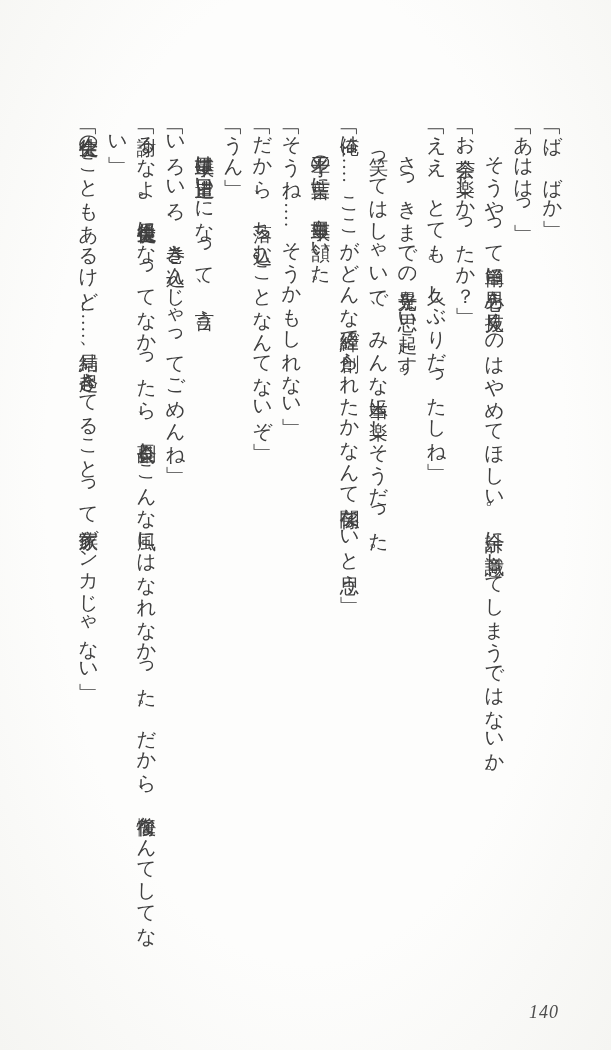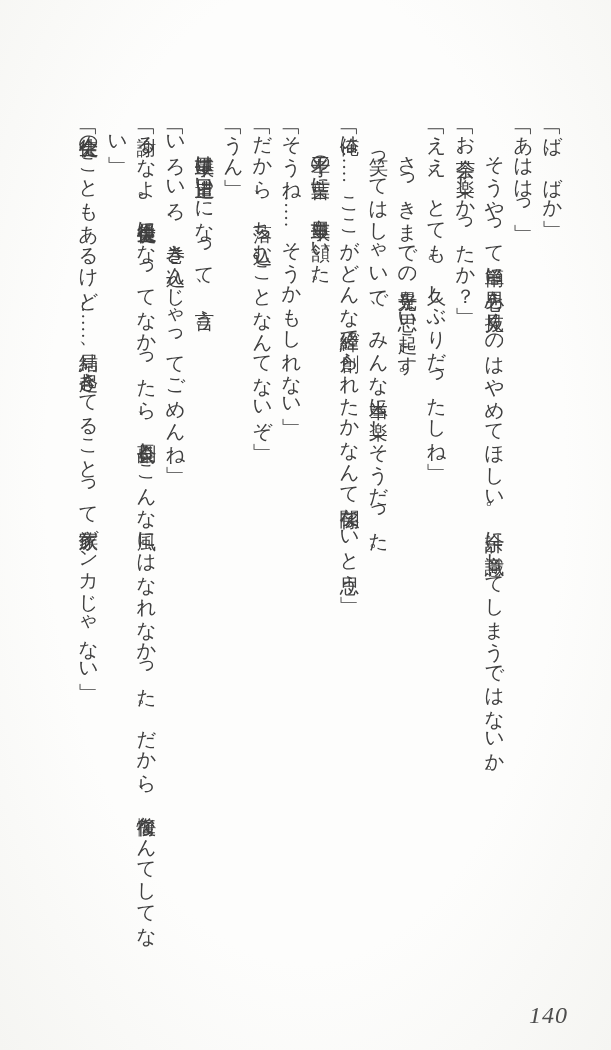--- a/index.html
+++ b/index.html
@@ -34,21 +34,21 @@
     padding: 0;
   }
   .text-columns p.indent {
     text-indent: 1em;
   }
   .page-number {
     position: absolute;
     top: 1002px;
     left: 529px;
     font-style: italic;
-    font-size: 24px;
+    font-size: 18px;
     color: #4d4d4d;
     letter-spacing: 1px;
   }
 </style>
 </head>
 <body>
 
 <div class="page">
   <div class="text-columns">
       <p>「ば、ばか」</p>

